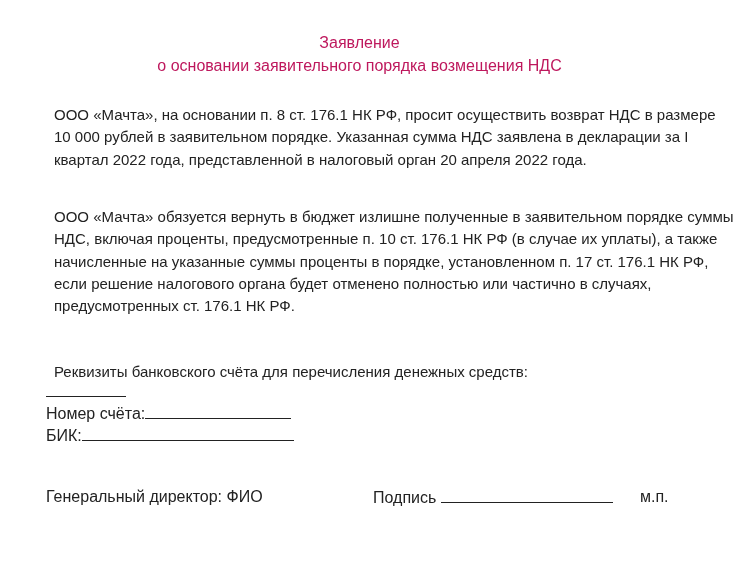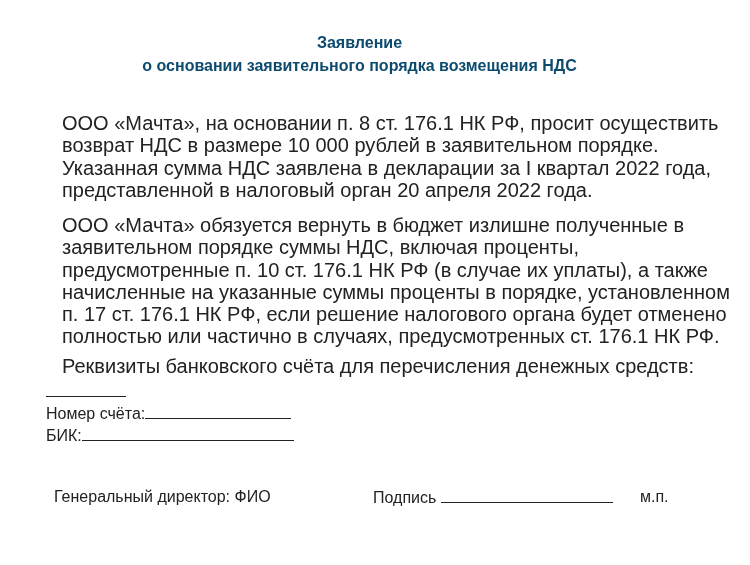--- a/index.html
+++ b/index.html
@@ -3,37 +3,37 @@
 <meta charset="utf-8">
 <style>
   html, body { margin: 0; padding: 0; }
   body {
     width: 750px; height: 565px; background: #ffffff; overflow: hidden;
     font-family: "Liberation Sans", sans-serif; color: #222222;
     position: relative;
   }
   .title {
     position: absolute; left: 0; width: 719px; text-align: center;
-    font-weight: bold; font-size: 16px; color: #0c4a6e;
+    font-weight: normal; font-size: 16px; color: #be185d;
   }
   .t1 { top: 34px; }
   .t2 { top: 57px; }
   .para {
     position: absolute; left: 46px; width: 680px;
-    font-size: 20px; line-height: 22.3px; margin: 16px;
+    font-size: 15px; line-height: 22.3px; margin: 8px;
   }
   .p1 { top: 96px; }
   .p2 { top: 198px; }
-  .p3 { top: 339px; }
+  .p3 { top: 353px; }
   .field { position: absolute; left: 46px; font-size: 16px; line-height: 22px; }
   .f1 { top: 381px; }
   .f2 { top: 403px; }
   .f3 { top: 425px; text-align: right; }
   .sig { position: absolute; top: 488px; font-size: 16px; }
-  .s1 { left: 46px; margin-left: 8px; }
+  .s1 { left: 46px; }
   .s2 { left: 373px; }
   .s3 { left: 640px; }
   .ln { display: inline-block; border-bottom: 1px solid #222; height: 14px; vertical-align: baseline; }
 </style>
 </head>
 <body>
 
 <div class="title t1">Заявление</div>
 <div class="title t2">о основании заявительного порядка возмещения НДС</div>
 

